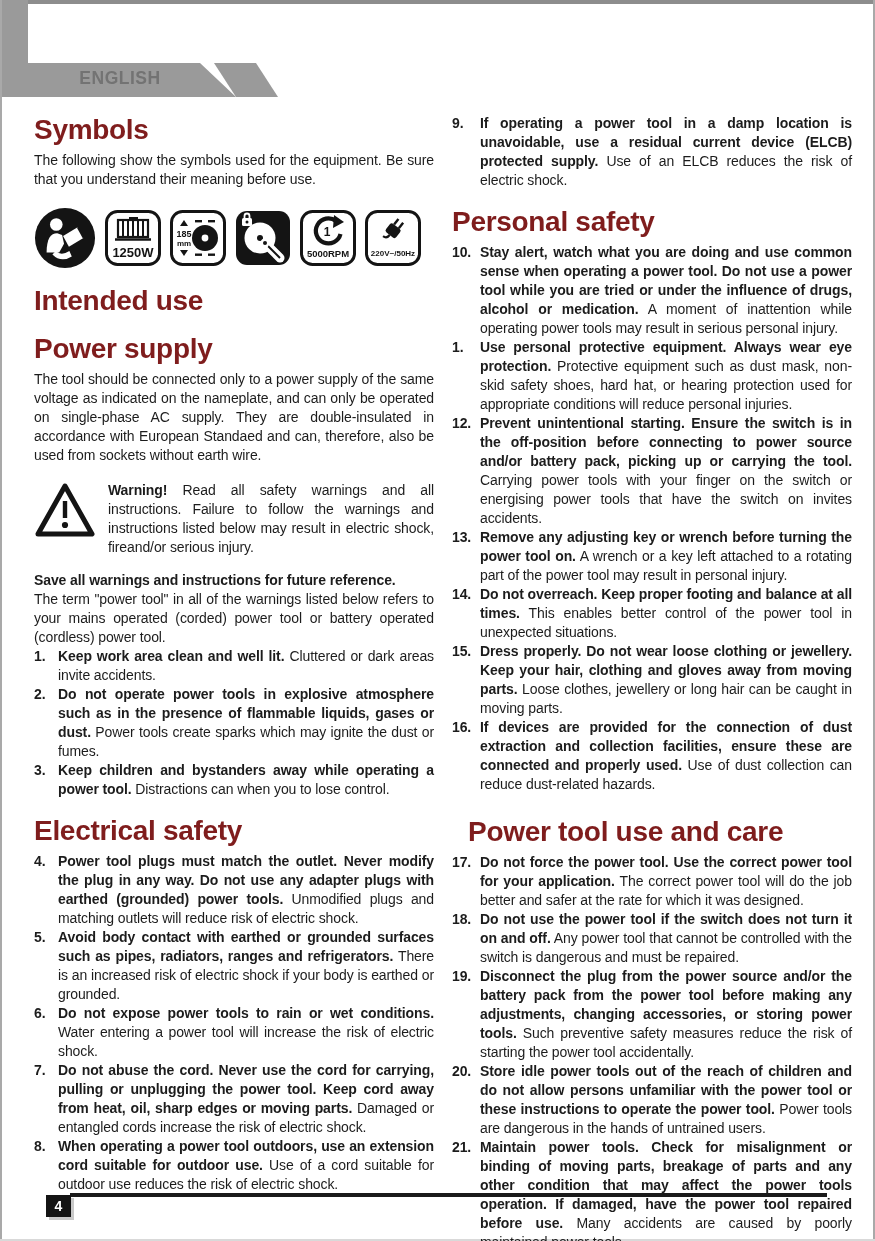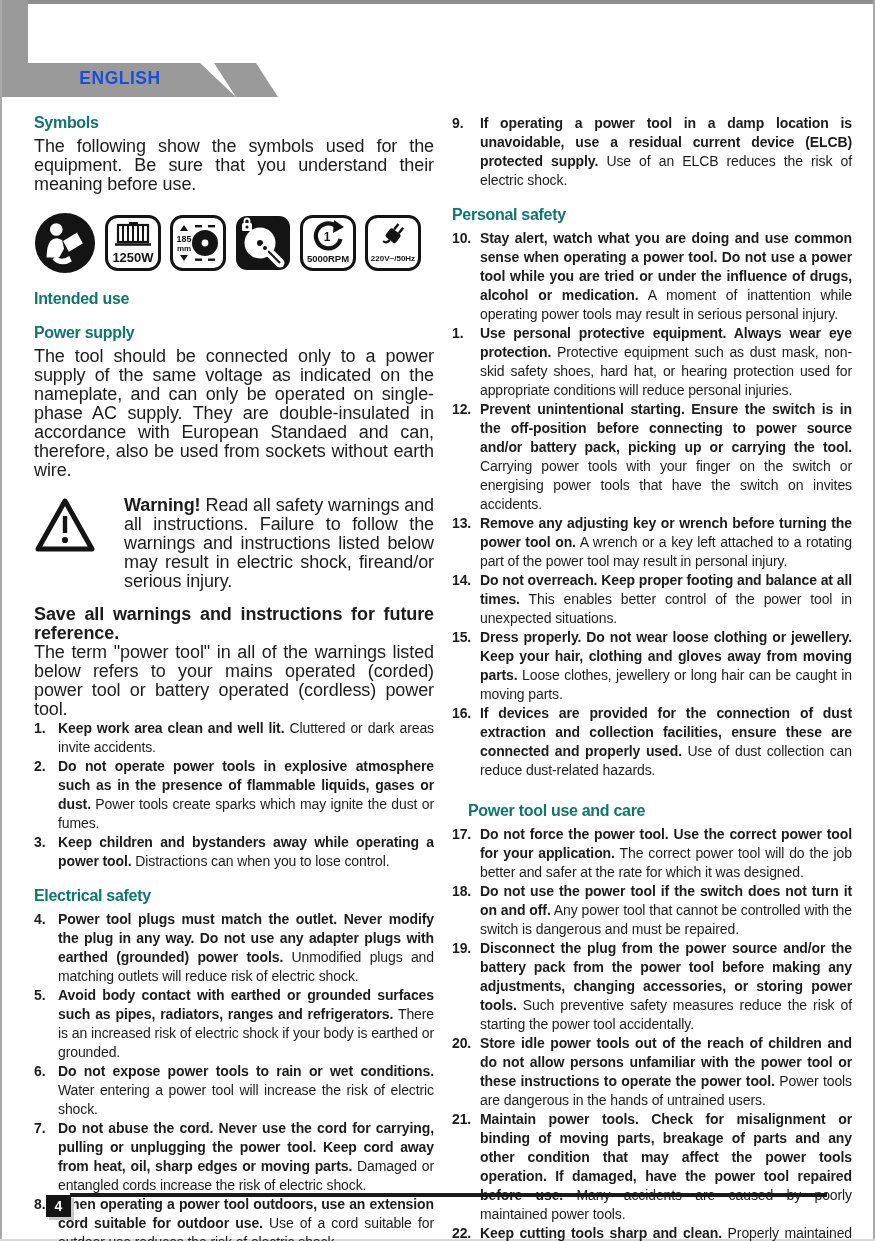--- a/index.html
+++ b/index.html
@@ -14,40 +14,40 @@
   .edge-right{position:absolute;right:0;top:0;width:2px;height:1241px;background:#a9a9a9;}
   .edge-bottom{position:absolute;left:0;bottom:0;width:875px;height:2px;background:#d9d9d9;}
 
   
   .lang-bar-vert{position:absolute;left:2px;top:0;width:26px;height:97px;background:#9a9a9a;}
   .lang-band{position:absolute;left:2px;top:63px;width:236px;height:34px;background:#9a9a9a;
     clip-path:polygon(0 0,198px 0,234px 100%,0 100%);}
   .lang-band-slash{position:absolute;left:2px;top:63px;width:300px;height:34px;background:#9a9a9a;
     clip-path:polygon(212px 0,254px 0,276px 100%,234px 100%);}
   .lang-label{position:absolute;left:30px;top:68px;width:180px;text-align:center;
-    color:#1d4ed8;font-weight:bold;font-size:17.5px;letter-spacing:0.5px;}
+    color:#737373;font-weight:bold;font-size:17.5px;letter-spacing:0.5px;}
 
   
   .col{position:absolute;top:114px;width:400px;}
   .col-left{left:34px;}
   .col-right{left:452px;}
 
-  h2{font-size:16px;font-weight:bold;margin:16px 0 5px;letter-spacing:-0.3px;color:#0f766e;}
+  h2{font-size:28px;font-weight:bold;margin:16px 0 5px;letter-spacing:-0.3px;color:#7f1d1d;}
   .col h2:first-child{margin-top:0;}
-  p{margin:0;font-size:18px;line-height:19px;text-align:justify;letter-spacing:-0.1px;}
+  p{margin:0;font-size:14px;line-height:19px;text-align:justify;letter-spacing:-0.1px;}
   .item{position:relative;padding-left:24px;font-size:14px;line-height:19px;text-align:justify;letter-spacing:-0.1px;}
   .col-right .item{padding-left:28px;}
   .num{position:absolute;left:0;top:0;font-weight:bold;}
   .b{font-weight:bold;}
   .lead-bold{font-weight:bold;}
 
   .icons-row{display:flex;align-items:center;gap:9px;margin:18px 0 12px;}
   .icons-row svg{display:block;}
 
-  .warning{display:flex;gap:28px;margin:16px 0 12px;align-items:flex-start;}
+  .warning{display:flex;gap:12px;margin:16px 0 12px;align-items:flex-start;}
   .warning-text{flex:1;}
 
   .save-block{margin-top:14px;}
 
   
   .page-num-box{position:absolute;left:46px;top:1195px;width:25px;height:22px;background:#141414;
     color:#fff;font-weight:bold;font-size:14px;display:flex;align-items:center;justify-content:center;
     box-shadow:3px 3px 0 #c9c9c9;}
   .footer-rule{position:absolute;left:70px;top:1193px;width:757px;height:4px;background:#1a1a1a;}
 </style>

